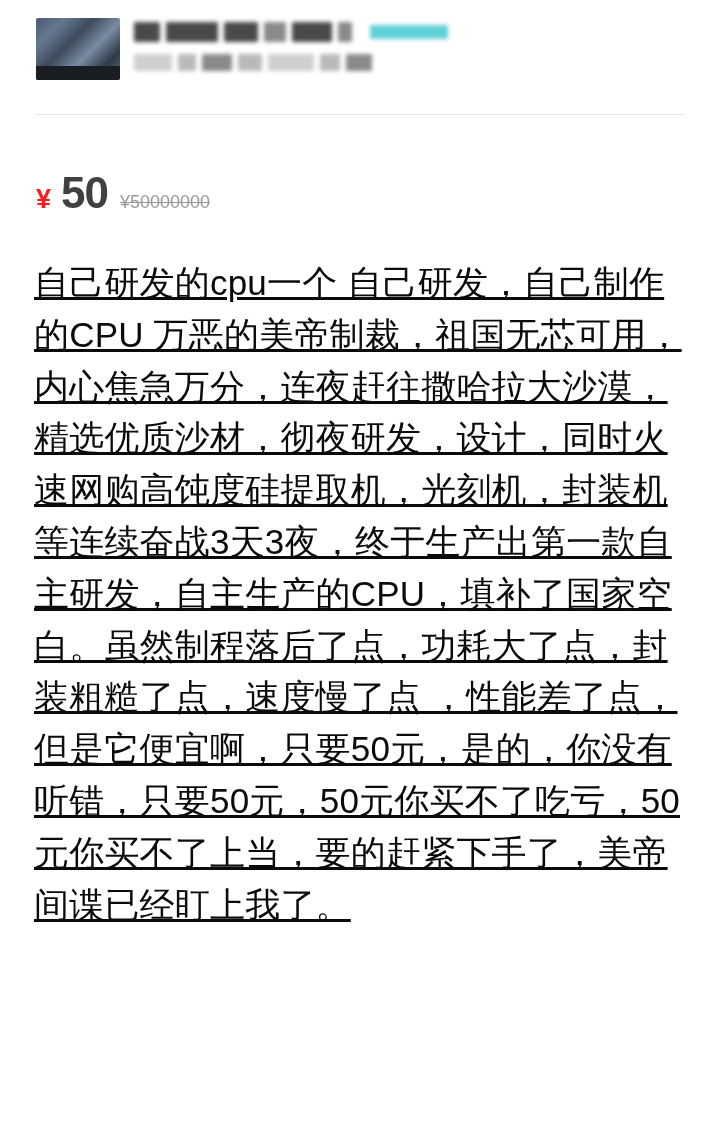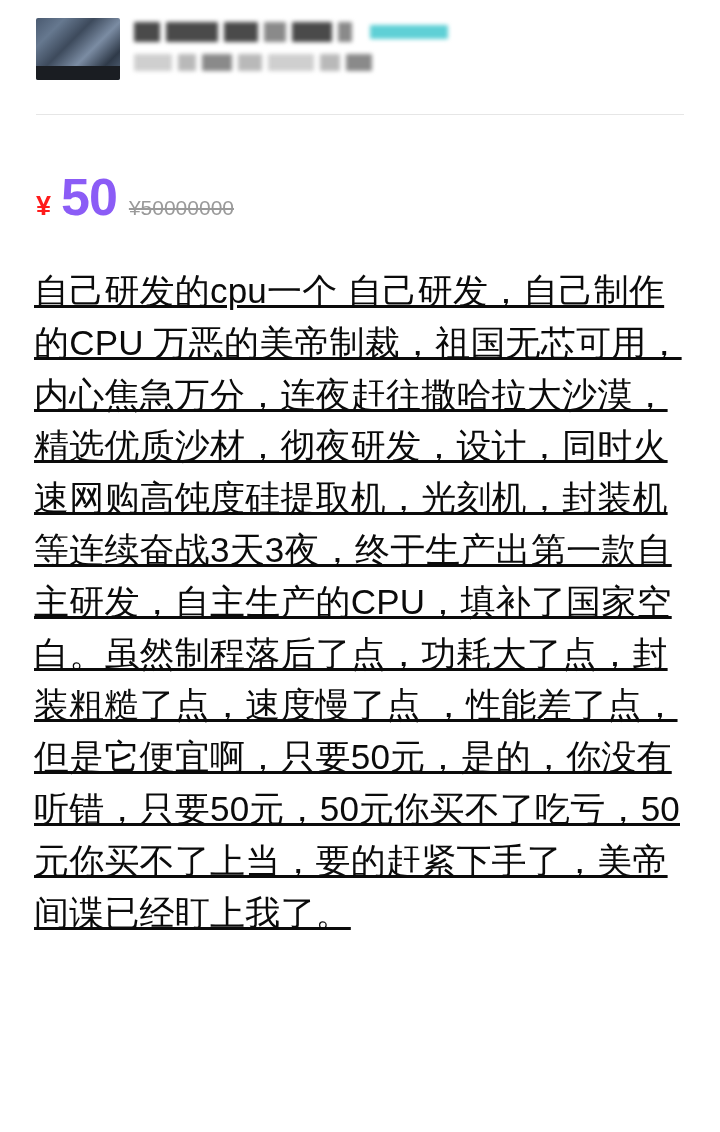--- a/index.html
+++ b/index.html
@@ -90,29 +90,29 @@
     align-items: baseline;
     gap: 10px;
   }
   .price-symbol {
     color: #ff1b1b;
     font-size: 27px;
     font-weight: bold;
     line-height: 1;
   }
   .price-value {
-    color: #8b5cf6;
-    font-size: 52px;
+    color: #404040;
+    font-size: 44px;
     font-weight: bold;
     line-height: 1;
     letter-spacing: -1px;
   }
   .price-original {
     color: #9a9a9a;
-    font-size: 21px;
+    font-size: 18px;
     text-decoration: line-through;
     line-height: 1;
     margin-left: 2px;
   }
 
   
   .description {
     padding: 42px 34px 0 34px;
     font-size: 35px;
     line-height: 1.48;

